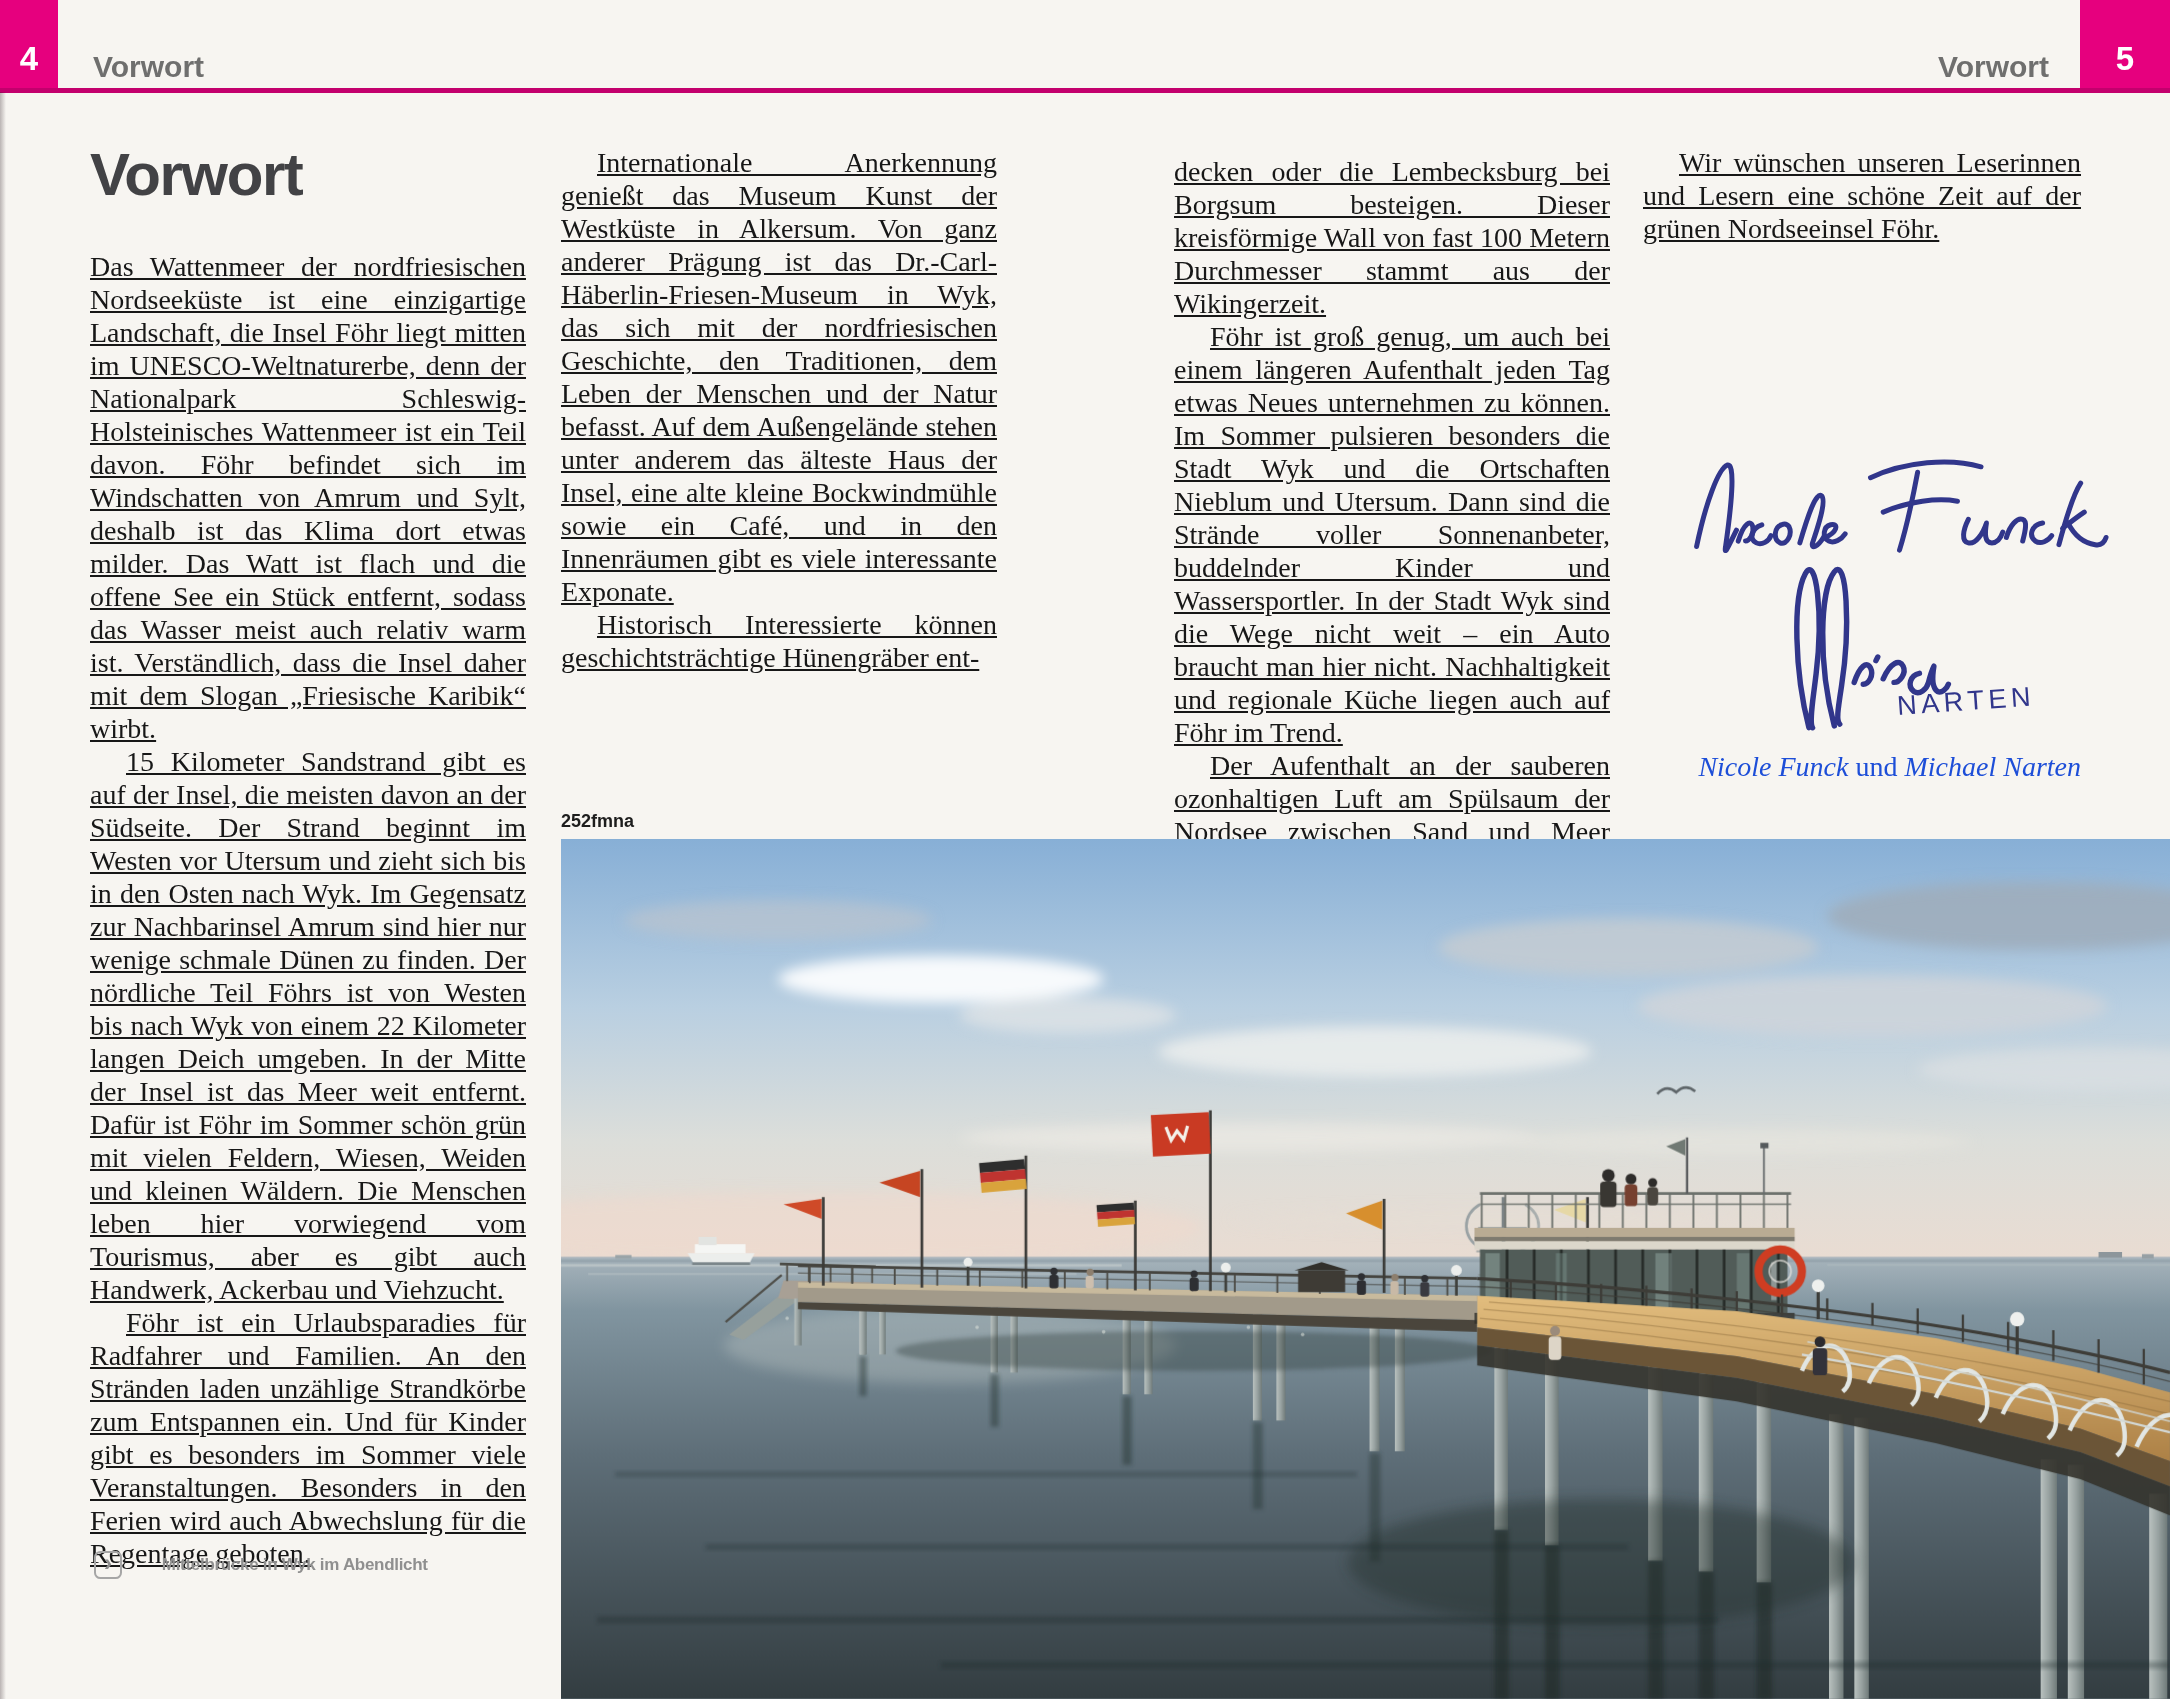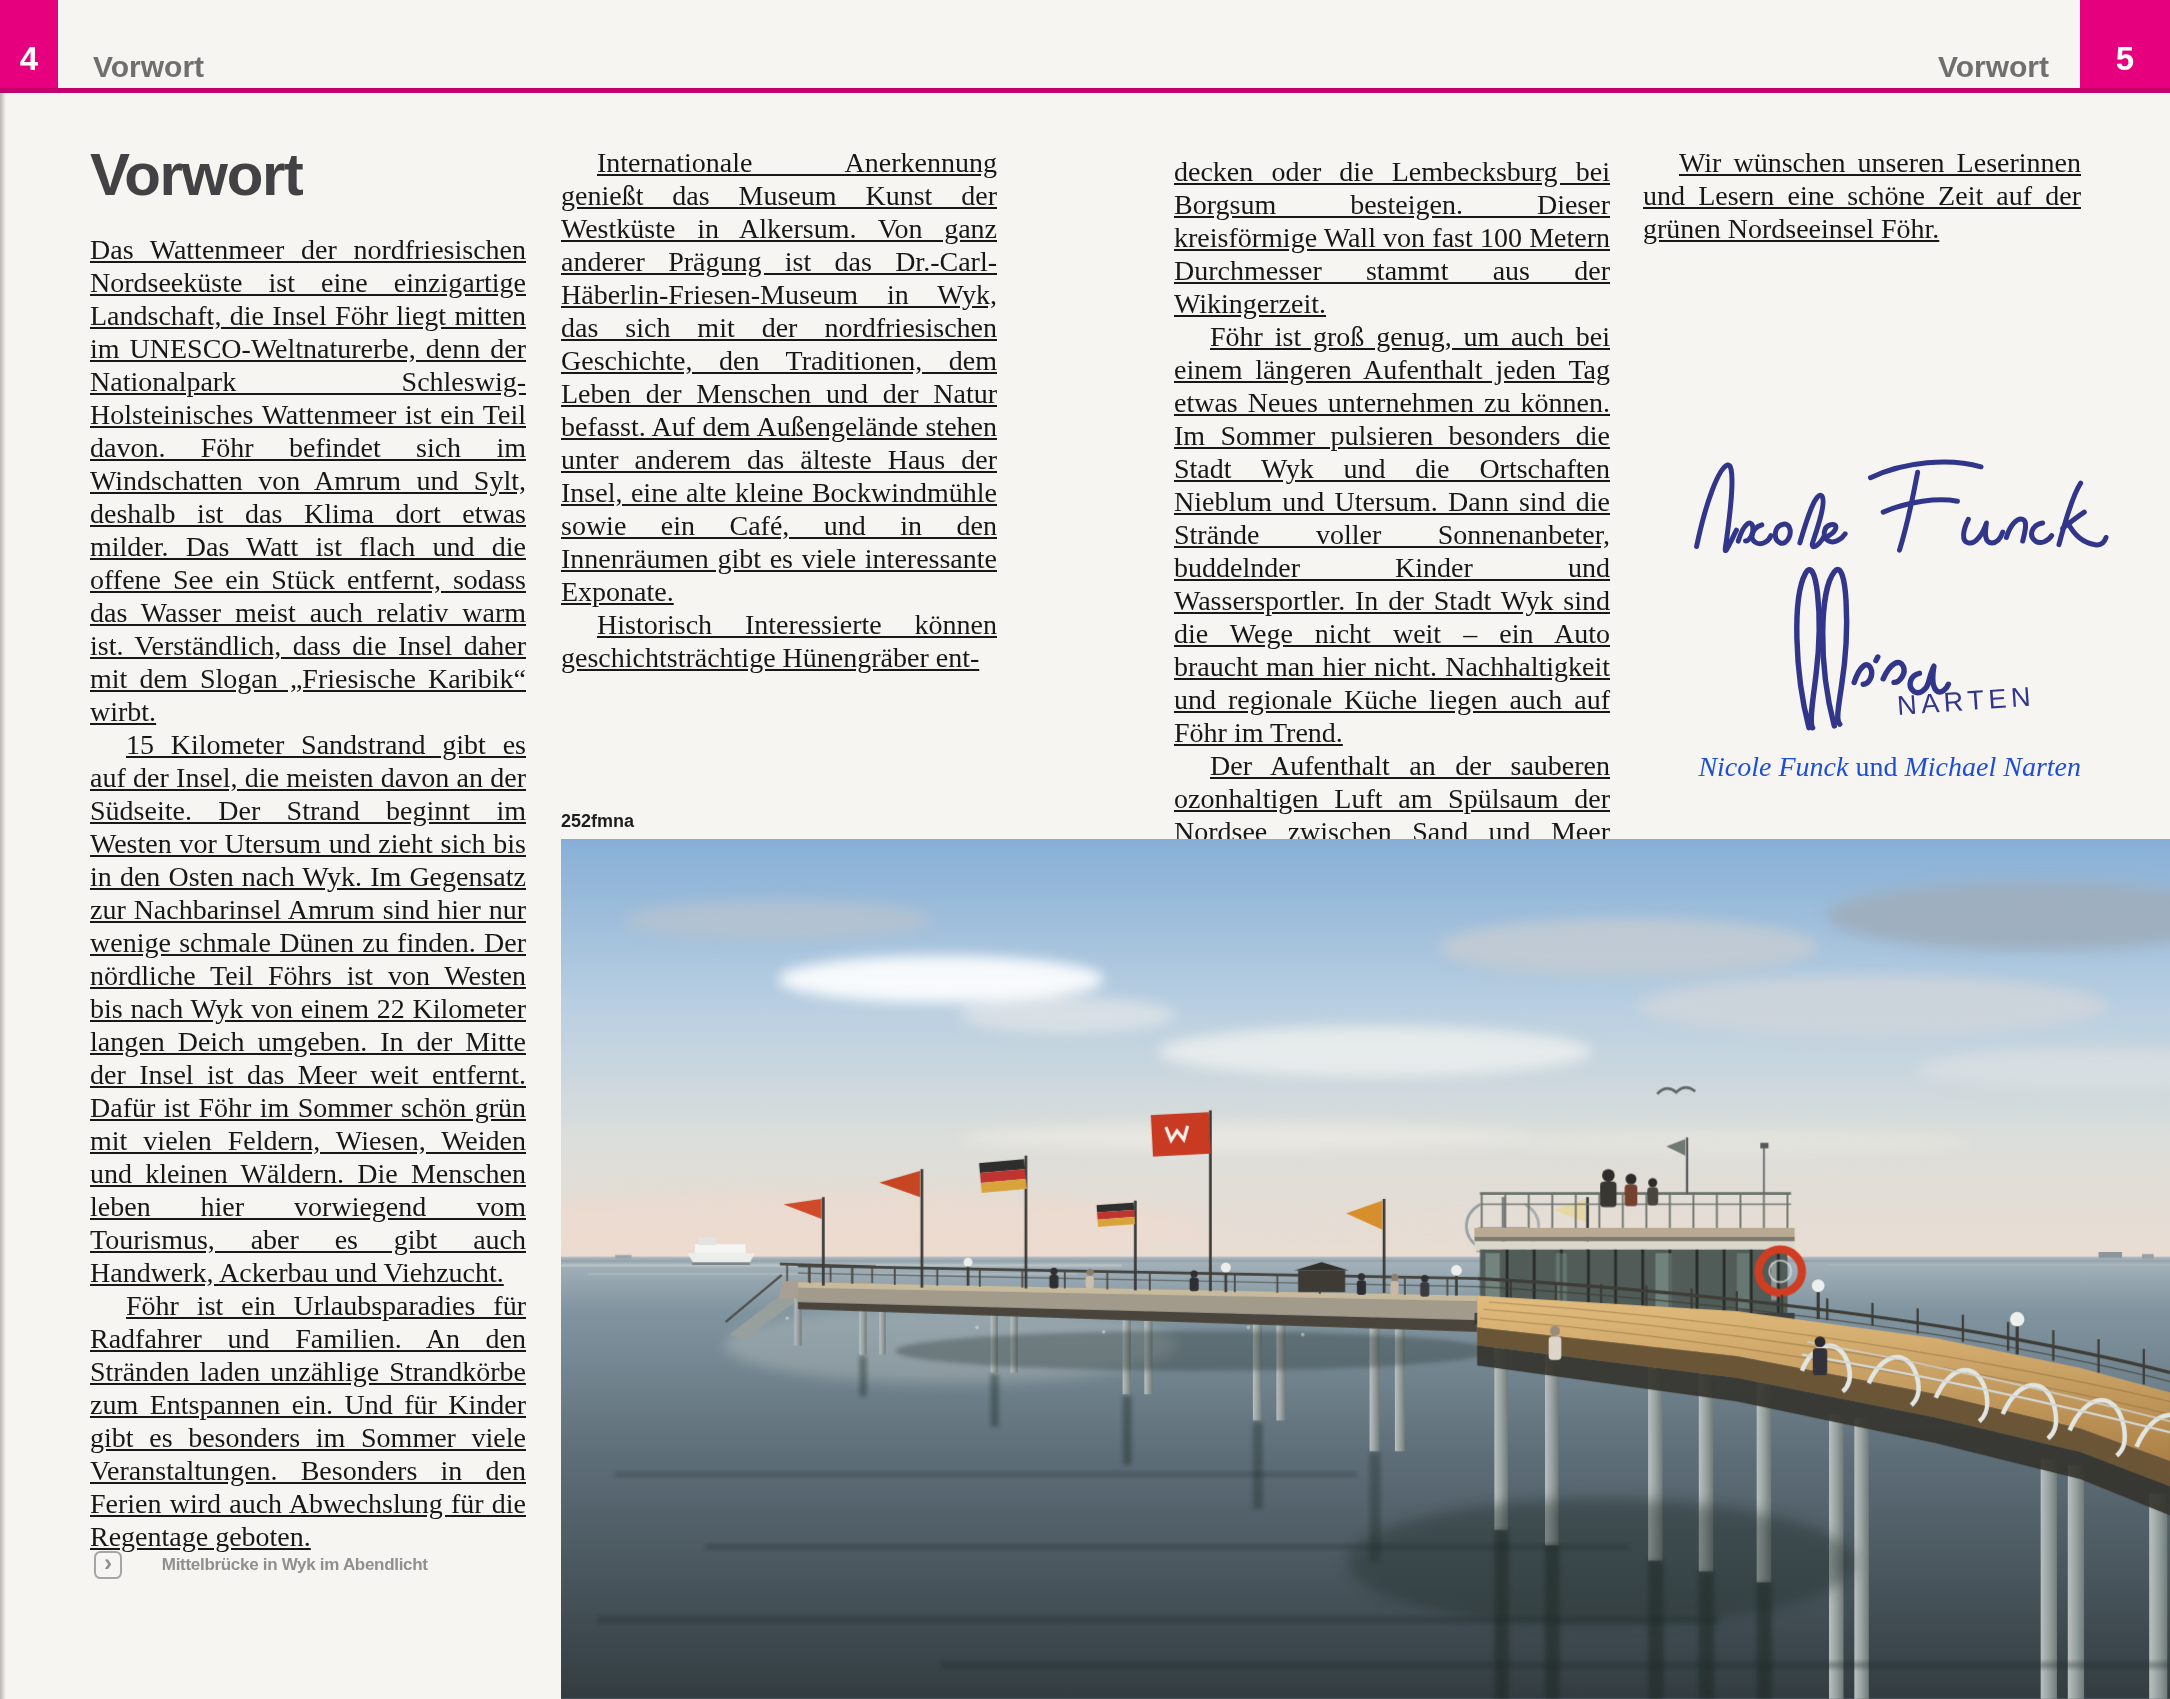--- a/index.html
+++ b/index.html
@@ -20,21 +20,21 @@
   .edge-shadow{position:absolute;left:0;top:92px;width:6.3px;height:1607px;
     background:linear-gradient(to right,rgba(45,30,38,.30),rgba(45,30,38,0));}
 
   
   .title{position:absolute;left:90px;top:145px;margin:0;font-family:"Liberation Sans",sans-serif;
     font-weight:bold;font-size:60px;line-height:1;color:#424245;letter-spacing:-1.4px;}
   .col{position:absolute;width:436px;font-size:28px;line-height:33px;color:#171717;
     text-align:justify;hyphens:auto;text-decoration:underline;-webkit-hyphens:auto;}
   .col p{margin:0;}
   .col p.ind{text-indent:36px;}
-  .col1{left:90px;top:233px;}
+  .col1{left:90px;top:250px;}
   .col2{left:561px;top:146px;}
   .col3{left:1174px;top:155px;}
   .col4{left:1643px;top:146px;width:438px;}
 
   
   .signature{position:absolute;left:1678px;top:436px;width:443px;height:308px;}
   .signature svg{display:block;width:100%;height:100%;}
   .attribution{position:absolute;left:1643px;top:751px;width:438px;text-align:right;
     font-size:28px;color:#1d4ed8;}
   .attribution .it{font-style:italic;}

